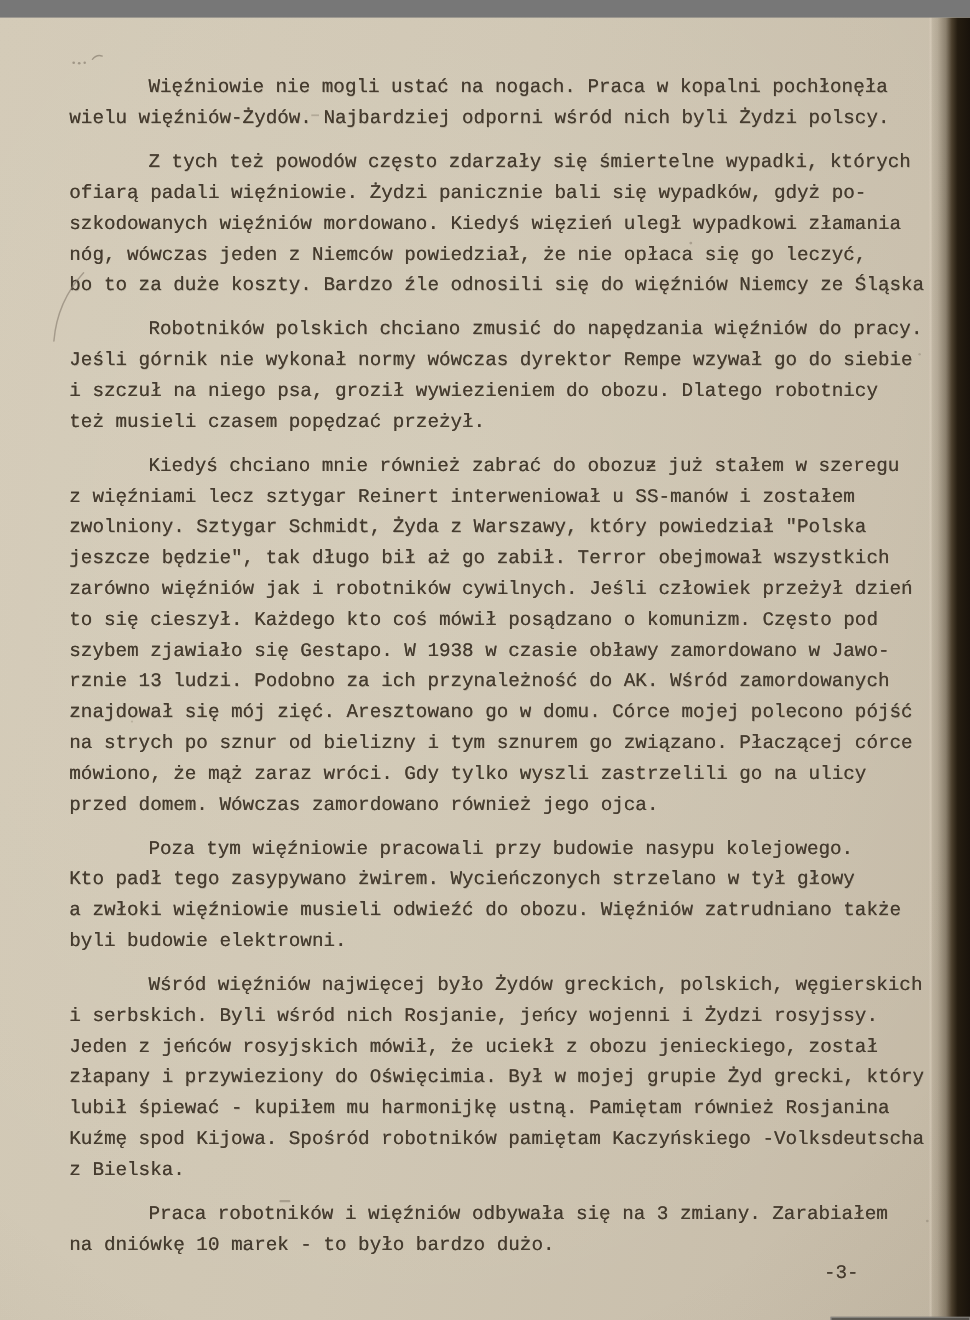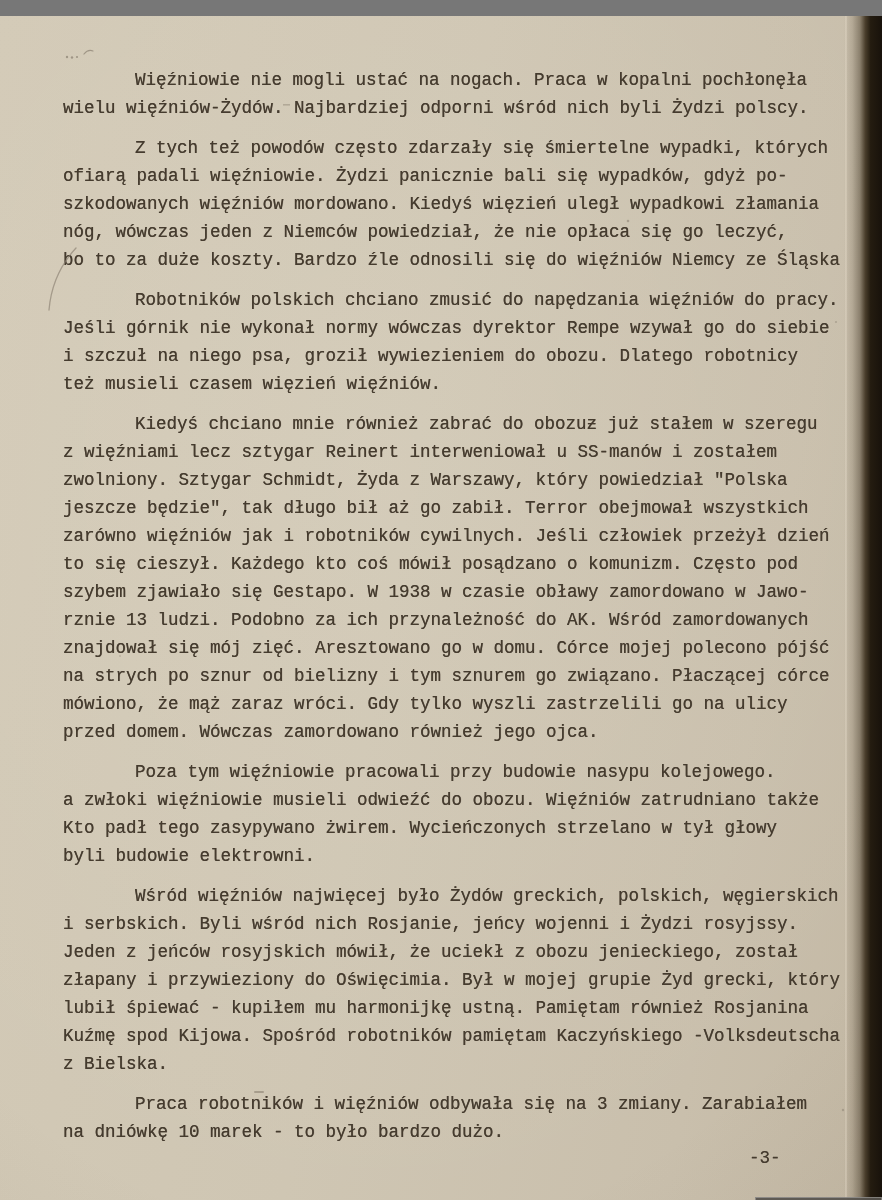--- a/index.html
+++ b/index.html
@@ -82,40 +82,40 @@
         <div class="line first">Z tych też powodów często zdarzały się śmiertelne wypadki, których</div>
         <div class="line">ofiarą padali więźniowie. Żydzi panicznie bali się wypadków, gdyż po-</div>
         <div class="line">szkodowanych więźniów mordowano. Kiedyś więzień uległ wypadkowi złamania</div>
         <div class="line">nóg, wówczas jeden z Niemców powiedział, że nie opłaca się go leczyć,</div>
         <div class="line">bo to za duże koszty. Bardzo źle odnosili się do więźniów Niemcy ze Śląska</div>
       </div>
       <div class="para">
         <div class="line first">Robotników polskich chciano zmusić do napędzania więźniów do pracy.</div>
         <div class="line">Jeśli górnik nie wykonał normy wówczas dyrektor Rempe wzywał go do siebie</div>
         <div class="line">i szczuł na niego psa, groził wywiezieniem do obozu. Dlatego robotnicy</div>
-        <div class="line">też musieli czasem więzień więźniów.</div>
+        <div class="line">też musieli czasem popędzać przeżył.</div>
       </div>
       <div class="para">
         <div class="line first">Kiedyś chciano mnie również zabrać do obozuƶ już stałem w szeregu</div>
         <div class="line">z więźniami lecz sztygar Reinert interweniował u SS-manów i zostałem</div>
         <div class="line">zwolniony. Sztygar Schmidt, Żyda z Warszawy, który powiedział "Polska</div>
         <div class="line">jeszcze będzie", tak długo bił aż go zabił. Terror obejmował wszystkich</div>
         <div class="line">zarówno więźniów jak i robotników cywilnych. Jeśli człowiek przeżył dzień</div>
         <div class="line">to się cieszył. Każdego kto coś mówił posądzano o komunizm. Często pod</div>
         <div class="line">szybem zjawiało się Gestapo. W 1938 w czasie obławy zamordowano w Jawo-</div>
         <div class="line">rznie 13 ludzi. Podobno za ich przynależność do AK. Wśród zamordowanych</div>
         <div class="line">znajdował się mój zięć. Aresztowano go w domu. Córce mojej polecono pójść</div>
         <div class="line">na strych po sznur od bielizny i tym sznurem go związano. Płaczącej córce</div>
         <div class="line">mówiono, że mąż zaraz wróci. Gdy tylko wyszli zastrzelili go na ulicy</div>
         <div class="line">przed domem. Wówczas zamordowano również jego ojca.</div>
       </div>
       <div class="para">
         <div class="line first">Poza tym więźniowie pracowali przy budowie nasypu kolejowego.</div>
+        <div class="line">Kto padł tego zasypywano żwirem. Wycieńczonych strzelano w tył głowy</div>
         <div class="line">a zwłoki więźniowie musieli odwieźć do obozu. Więźniów zatrudniano także</div>
-        <div class="line">Kto padł tego zasypywano żwirem. Wycieńczonych strzelano w tył głowy</div>
         <div class="line">byli budowie elektrowni.</div>
       </div>
       <div class="para">
         <div class="line first">Wśród więźniów najwięcej było Żydów greckich, polskich, węgierskich</div>
         <div class="line">i serbskich. Byli wśród nich Rosjanie, jeńcy wojenni i Żydzi rosyjssy.</div>
         <div class="line">Jeden z jeńców rosyjskich mówił, że uciekł z obozu jenieckiego, został</div>
         <div class="line">złapany i przywieziony do Oświęcimia. Był w mojej grupie Żyd grecki, który</div>
         <div class="line">lubił śpiewać - kupiłem mu harmonijkę ustną. Pamiętam również Rosjanina</div>
         <div class="line">Kuźmę spod Kijowa. Spośród robotników pamiętam Kaczyńskiego -Volksdeutscha</div>
         <div class="line">z Bielska.</div>

